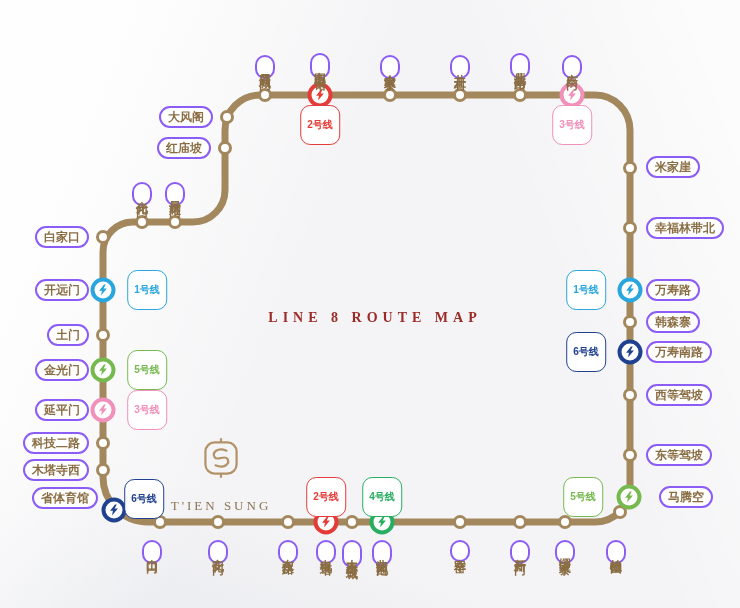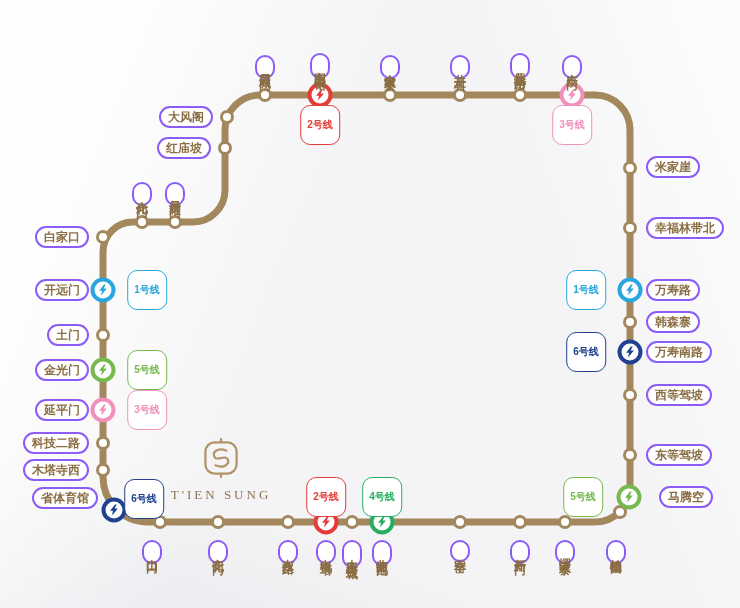--- a/index.html
+++ b/index.html
@@ -35,21 +35,21 @@
     font-size:10px;font-weight:700;padding:14px 6px;line-height:1;white-space:nowrap;
     transform:translate(-50%,-50%);z-index:6;}
   #title-block{position:absolute;left:170px;top:300px;width:410px;text-align:center;z-index:2;}
   #title-main{font-family:"Liberation Serif", serif;font-weight:700;font-size:30px;
     letter-spacing:2px;}
   #title-sub{font-family:"Liberation Serif", serif;font-weight:600;font-size:14px;
     letter-spacing:5px;margin-top:10px;}
   #logo-block{position:absolute;left:156px;top:436px;width:130px;text-align:center;z-index:2;}
   #logo-mark{display:inline-block;}
   #logo-latin{font-family:"Liberation Serif", serif;font-size:13px;letter-spacing:3px;
-    color:#8D7553;margin-top:3px;}
+    color:#8D7553;margin-top:14px;}
   #logo-cn{font-size:15px;letter-spacing:8px;color:#8D7553;margin-top:4px;font-weight:600;
     padding-left:8px;}
 </style>
 </head>
 <body>
 
 <div id="canvas">
   <div class="bg-sheen"></div>
 
   <svg id="loop-svg" width="740" height="608">
@@ -180,20 +180,21 @@
       <div class="pill v p-top" style="left: 175px; top: 206px;">景耀门</div>
       <div class="dot" style="left: 142px; top: 222px;"></div>
       <div class="pill v p-top" style="left: 142px; top: 206px;">光化门</div>
       <div class="dot" style="left: 225px; top: 148px;"></div>
       <div class="pill h p-left" style="left: 211px; top: 148px;">红庙坡</div>
       <div class="dot" style="left: 227px; top: 117px;"></div>
       <div class="pill h p-left" style="left: 213px; top: 117px;">大风阁</div>
     </div>
 
   <div id="title-block">
+    <div id="title-sub" style="color: rgb(156, 43, 40);">LINE 8 ROUTE MAP</div>
   </div>
 
   <div id="logo-block">
     <svg id="logo-mark" width="44" height="44" viewBox="0 0 48 48" fill="none">
       <rect x="7" y="7" width="34" height="34" rx="10" stroke="#B29267" stroke-width="2.4"></rect>
       <path d="M24 2.5 V 7 M24 41 V 45.5" stroke="#B29267" stroke-width="2.4"></path>
       <path d="M30 16 C 20 12, 14 18, 17 23 C 20 28, 28 20, 31 25 C 34 30, 28 36, 18 32" stroke="#B29267" stroke-width="2.4" stroke-linecap="round"></path>
     </svg>
     <div id="logo-latin">T'IEN SUNG</div>
   </div>

